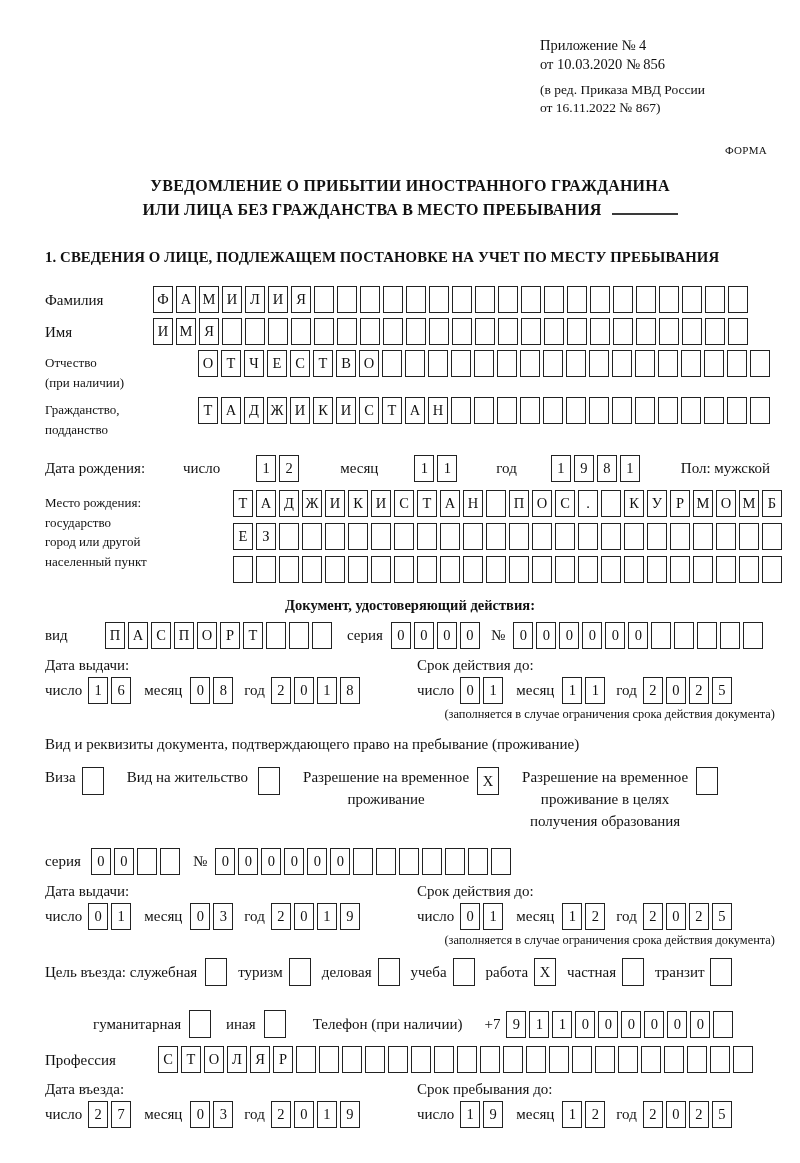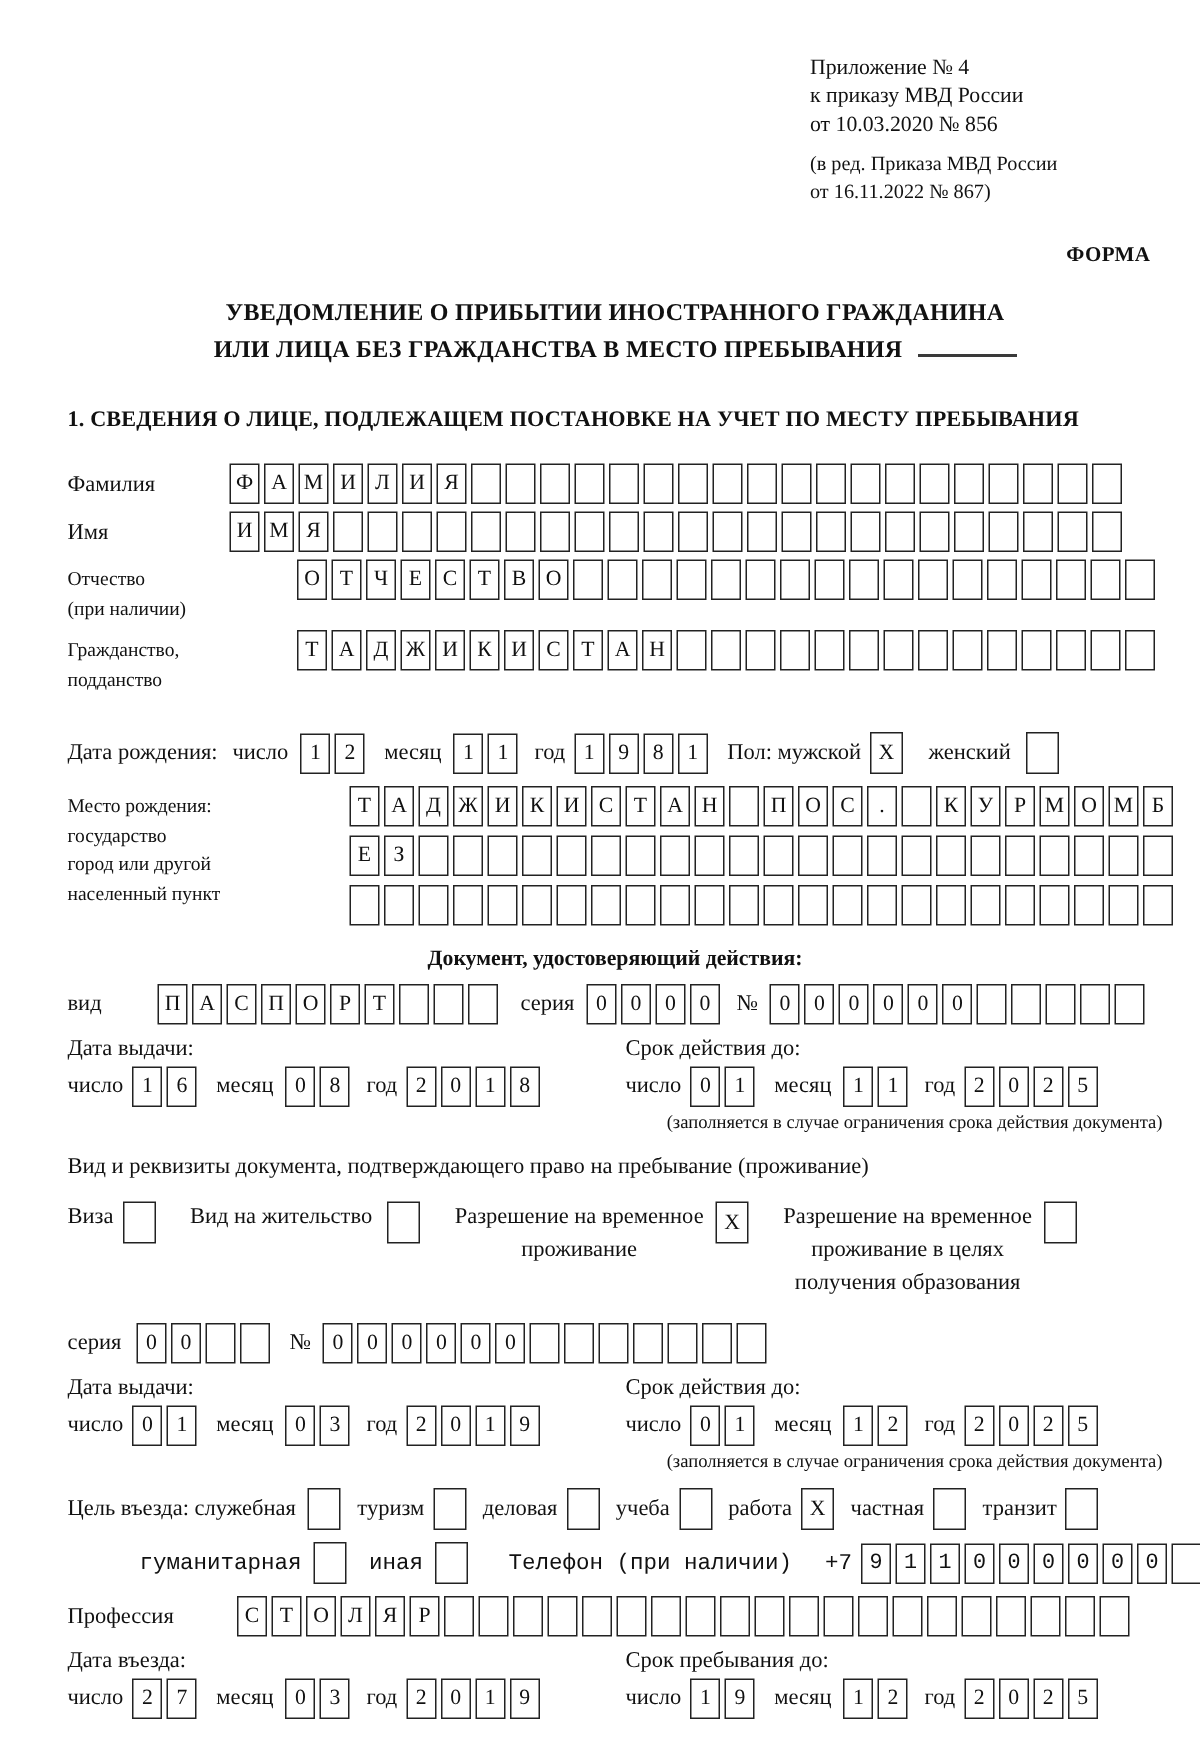--- a/index.html
+++ b/index.html
@@ -6,21 +6,21 @@
   body{
     width:800px;min-height:1163px;background:#ffffff;color:#111;
     font-family:"Liberation Serif","DejaVu Serif",serif;
     -webkit-font-smoothing:antialiased;
   }
   .sheet{width:800px;min-height:1163px;padding:36px 25px 24px 45px;box-sizing:border-box;overflow:hidden;}
 
   
   .annex{width:235px;margin-left:auto;font-size:14.5px;line-height:1.32;}
   .annex .sub{font-size:13.5px;margin-top:7px;line-height:1.35;}
-  .form-label{text-align:right;font-weight:bold;font-size:14px;margin:26px 8px 0 0;letter-spacing:.3px;}
+  .form-label{text-align:right;font-weight:normal;font-size:11px;margin:26px 8px 0 0;letter-spacing:.3px;}
 
   
   .title{text-align:center;font-weight:bold;font-size:16px;line-height:1.55;margin-top:18px;letter-spacing:.2px;}
   .blank-line{display:inline-block;width:66px;border-bottom:2.5px solid #3a3a3a;margin-left:10px;vertical-align:baseline;}
   .sec-heading{font-weight:bold;font-size:14.8px;margin:26px 0 20px 0;white-space:nowrap;letter-spacing:.1px;}
 
   
   .frow{display:flex;align-items:flex-start;margin-bottom:5px;gap:28px;}
   .flabel{font-size:15px;line-height:1.5;padding-top:3px;flex:none;}
   .w80{width:80px}.w125{width:125px}.w160{width:160px}.w85{width:85px}
@@ -59,21 +59,20 @@
   .ptxt{line-height:1.45;}
   .ptxt.center{text-align:center;}
 </style>
 </head>
 <body>
 
 <div class="sheet">
 
   <div class="annex">
     <div>Приложение № 4</div>
-    <div>к приказу МВД России</div>
     <div>от 10.03.2020 № 856</div>
     <div class="sub">
       <div>(в ред. Приказа МВД России</div>
       <div>от 16.11.2022 № 867)</div>
     </div>
   </div>
   <div class="form-label">ФОРМА</div>
 
   <div class="title">
     <div>УВЕДОМЛЕНИЕ О ПРИБЫТИИ ИНОСТРАННОГО ГРАЖДАНИНА</div>
@@ -101,21 +100,21 @@
   </div>
 
   <div class="frow">
     <div class="flabel w125 lblcol">
       <div>Гражданство,</div>
       <div>подданство</div>
     </div>
     <div class="cells"><span class="cell">Т</span><span class="cell">А</span><span class="cell">Д</span><span class="cell">Ж</span><span class="cell">И</span><span class="cell">К</span><span class="cell">И</span><span class="cell">С</span><span class="cell">Т</span><span class="cell">А</span><span class="cell">Н</span><span class="cell"></span><span class="cell"></span><span class="cell"></span><span class="cell"></span><span class="cell"></span><span class="cell"></span><span class="cell"></span><span class="cell"></span><span class="cell"></span><span class="cell"></span><span class="cell"></span><span class="cell"></span><span class="cell"></span><span class="cell"></span></div>
   </div>
 
-  <div class="inline-row" style="margin-top:26px;">
+  <div class="inline-row" style="margin-top:15px;gap:28px;">
     <span class="ilabel" style="width:110px">Дата рождения:</span>
     <span class="ilabel mr8">число</span>
     <span class="cells mr10"><span class="cell">1</span><span class="cell">2</span></span>
     <span class="ilabel mr8">месяц</span>
     <span class="cells mr8"><span class="cell">1</span><span class="cell">1</span></span>
     <span class="ilabel mr6">год</span>
     <span class="cells"><span class="cell">1</span><span class="cell">9</span><span class="cell">8</span><span class="cell">1</span></span>
     <span class="ilabel ml10 mr6">Пол: мужской</span>
     <span class="cells cbx"><span class="cell">X</span></span>
     <span class="ilabel ml14 mr10">женский</span>
@@ -246,21 +245,21 @@
     <span class="ilabel ml8 mr6">учеба</span>
     <span class="cells cbx"><span class="cell"></span></span>
     <span class="ilabel ml8 mr6">работа</span>
     <span class="cells cbx"><span class="cell">X</span></span>
     <span class="ilabel ml8 mr6">частная</span>
     <span class="cells cbx"><span class="cell"></span></span>
     <span class="ilabel ml8 mr6">транзит</span>
     <span class="cells cbx"><span class="cell"></span></span>
   </div>
 
-  <div class="inline-row" style="margin-top:8px;font-family:Liberation Mono, monospace;">
+  <div class="inline-row" style="margin-top:24px;">
     <span class="ilabel ml48 mr8">гуманитарная</span>
     <span class="cells cbx"><span class="cell"></span></span>
     <span class="ilabel ml12 mr8">иная</span>
     <span class="cells cbx"><span class="cell"></span></span>
     <span class="ilabel ml24 mr12">Телефон (при наличии)</span>
     <span class="ilabel ml10 mr6">+7</span>
     <span class="cells"><span class="cell">9</span><span class="cell">1</span><span class="cell">1</span><span class="cell">0</span><span class="cell">0</span><span class="cell">0</span><span class="cell">0</span><span class="cell">0</span><span class="cell">0</span><span class="cell"></span></span>
   </div>
 
   <div class="frow" style="margin-top:8px;">

